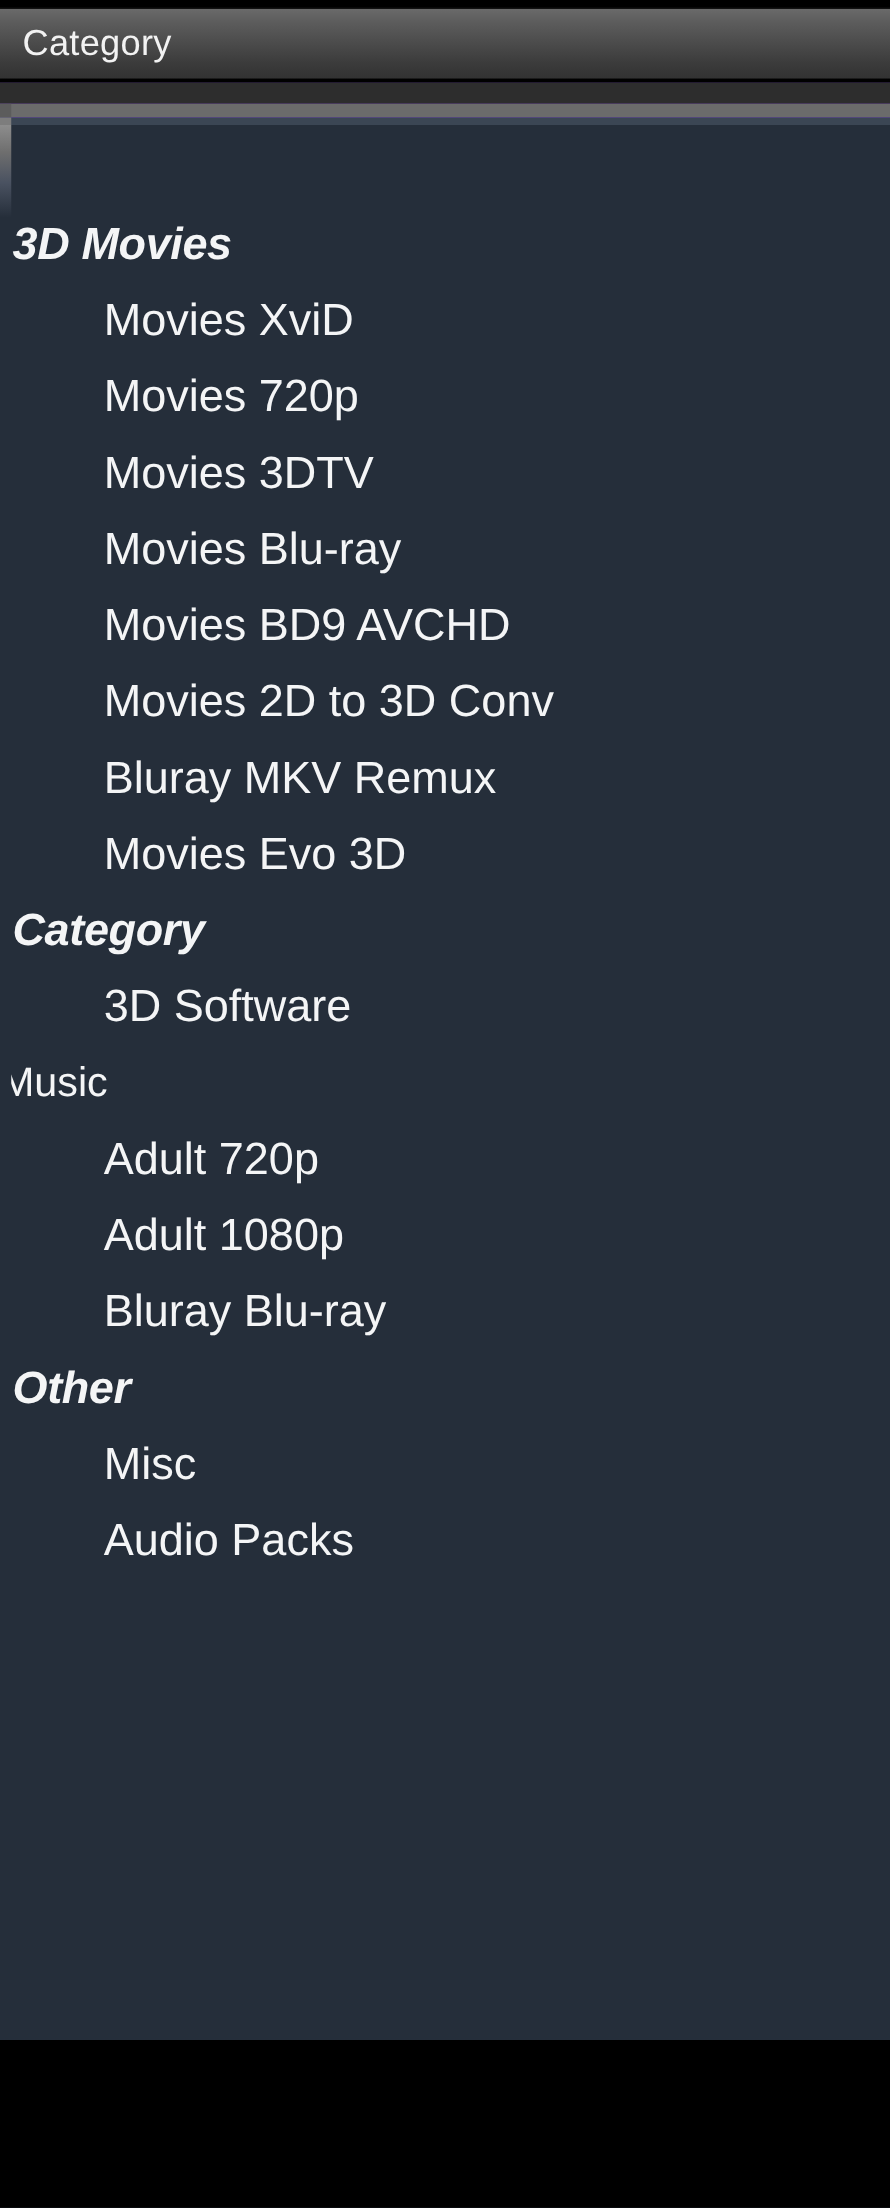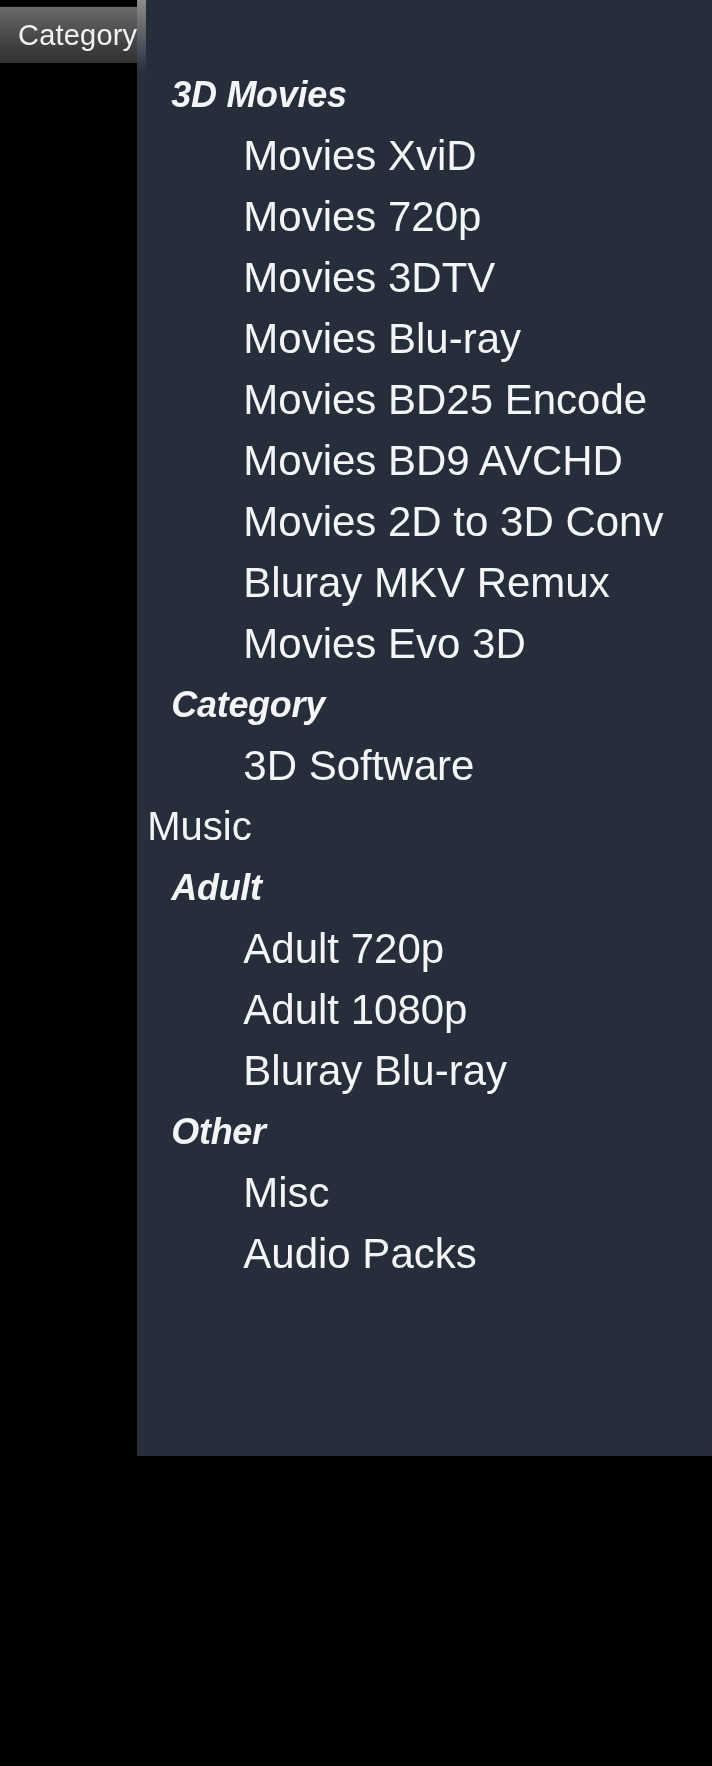--- a/index.html
+++ b/index.html
@@ -12,24 +12,24 @@
     width: 712px;
     height: 1766px;
     overflow: hidden;
     font-family: "Liberation Sans", sans-serif;
     -webkit-font-smoothing: antialiased;
   }
 
   #app {
     position: relative;
     width: 712px;
-    height: 1456px;
+    height: 1632px;
     background: #6d28d9;
     display: flex;
-    flex-direction: row;
+    flex-direction: column;
   }
 
   
   .col-header-wrap {
     flex: 0 0 auto;
     background: #000000;
     padding-top: 6px;
   }
   .col-header {
     height: 60px;
@@ -118,33 +118,32 @@
     align-items: center;
     white-space: nowrap;
     color: #f4f5f6;
   }
   .cat-row.group {
     padding-left: 10px;
     font-weight: bold;
     font-style: italic;
     font-size: 36px;
     letter-spacing: -0.3px;
-    margin-left: 24px;
   }
   .cat-row.top {
-    padding-left: 10px;
+    padding-left: 0;
     font-weight: 400;
     font-style: normal;
-    font-size: 40px;
+    font-size: 33px;
   }
   .cat-row.child {
-    padding-left: 106px;
+    padding-left: 83px;
     font-weight: 400;
     font-style: normal;
-    font-size: 42px;
+    font-size: 36px;
   }
 </style>
 </head>
 <body>
 
 <div id="app">
 
   <div class="col-header-wrap">
     <div class="col-header">
       <span class="col-header-label">Category</span>
@@ -168,46 +167,40 @@
         <div class="cat-row child">
           <span>Movies 720p</span>
         </div>
         <div class="cat-row child">
           <span>Movies 3DTV</span>
         </div>
         <div class="cat-row child">
           <span>Movies Blu-ray</span>
         </div>
         <div class="cat-row child">
-          <span>Movies BD25 Encode</span>
-        </div>
-        <div class="cat-row child">
           <span>Movies BD9 AVCHD</span>
         </div>
         <div class="cat-row child">
           <span>Movies 2D to 3D Conv</span>
         </div>
         <div class="cat-row child">
           <span>Bluray MKV Remux</span>
         </div>
         <div class="cat-row child">
           <span>Movies Evo 3D</span>
         </div>
         <div class="cat-row group">
           <span>Category</span>
         </div>
         <div class="cat-row child">
           <span>3D Software</span>
         </div>
         <div class="cat-row top">
           <span>Music</span>
         </div>
-        <div class="cat-row group">
-          <span>Adult</span>
-        </div>
         <div class="cat-row child">
           <span>Adult 720p</span>
         </div>
         <div class="cat-row child">
           <span>Adult 1080p</span>
         </div>
         <div class="cat-row child">
           <span>Bluray Blu-ray</span>
         </div>
         <div class="cat-row group">

